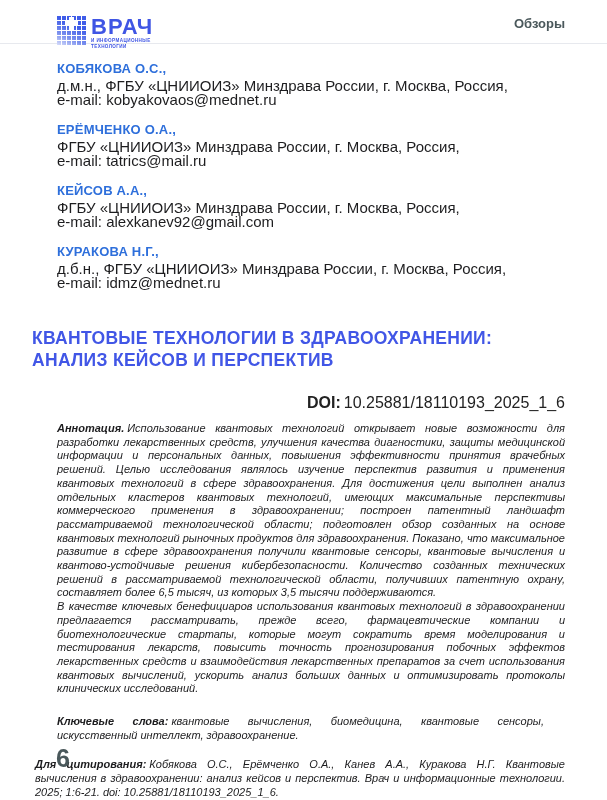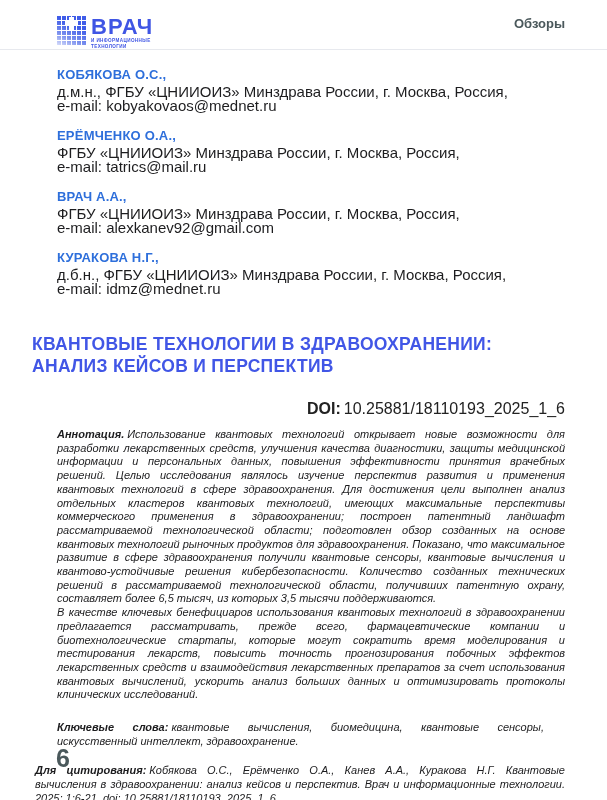--- a/index.html
+++ b/index.html
@@ -12,21 +12,21 @@
     height: 800px;
     margin: 0 auto;
     background: #ffffff;
     color: #1c1c1e;
     overflow: hidden;
   }
 
   
   .header {
     position: relative;
-    height: 50px;
+    height: 44px;
     border-bottom: 1px solid #e7e9ee;
     padding: 16px 42px 0 57px;
     display: flex;
     justify-content: space-between;
     align-items: flex-start;
   }
   .logo { display: flex; align-items: flex-start; gap: 5px; }
   .logo-grid {
     position: relative;
     width: 29px; height: 29px;
@@ -136,21 +136,21 @@
       <div class="author-line">e-mail: kobyakovaos@mednet.ru</div>
     </div>
 
     <div class="author">
       <div class="author-name">ЕРЁМЧЕНКО О.А.,</div>
       <div class="author-line">ФГБУ «ЦНИИОИЗ» Минздрава России, г. Москва, Россия,</div>
       <div class="author-line">e-mail: tatrics@mail.ru</div>
     </div>
 
     <div class="author">
-      <div class="author-name">ВРАЧ А.А.,</div>
+      <div class="author-name">КЕЙСОВ А.А.,</div>
       <div class="author-line">ФГБУ «ЦНИИОИЗ» Минздрава России, г. Москва, Россия,</div>
       <div class="author-line">e-mail: alexkanev92@gmail.com</div>
     </div>
 
     <div class="author">
       <div class="author-name">КУРАКОВА Н.Г.,</div>
       <div class="author-line">д.б.н., ФГБУ «ЦНИИОИЗ» Минздрава России, г. Москва, Россия,</div>
       <div class="author-line">e-mail: idmz@mednet.ru</div>
     </div>
 

